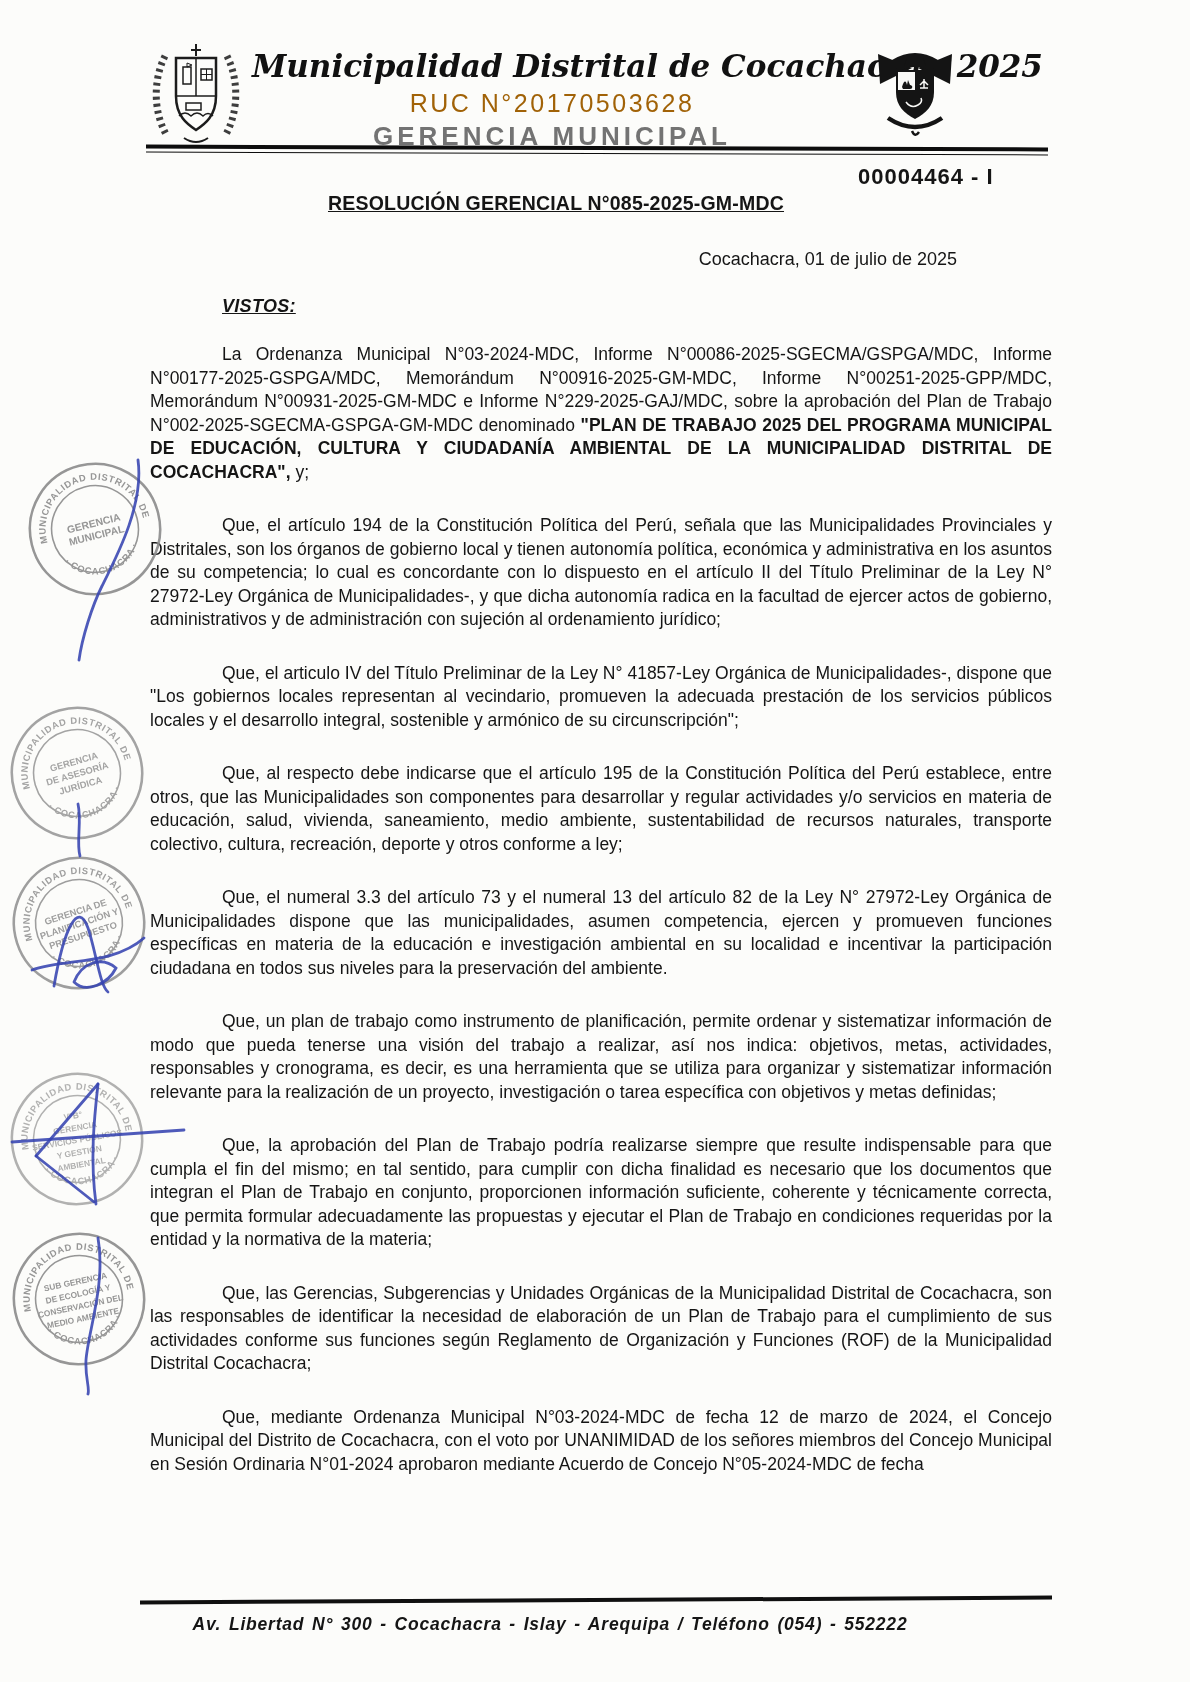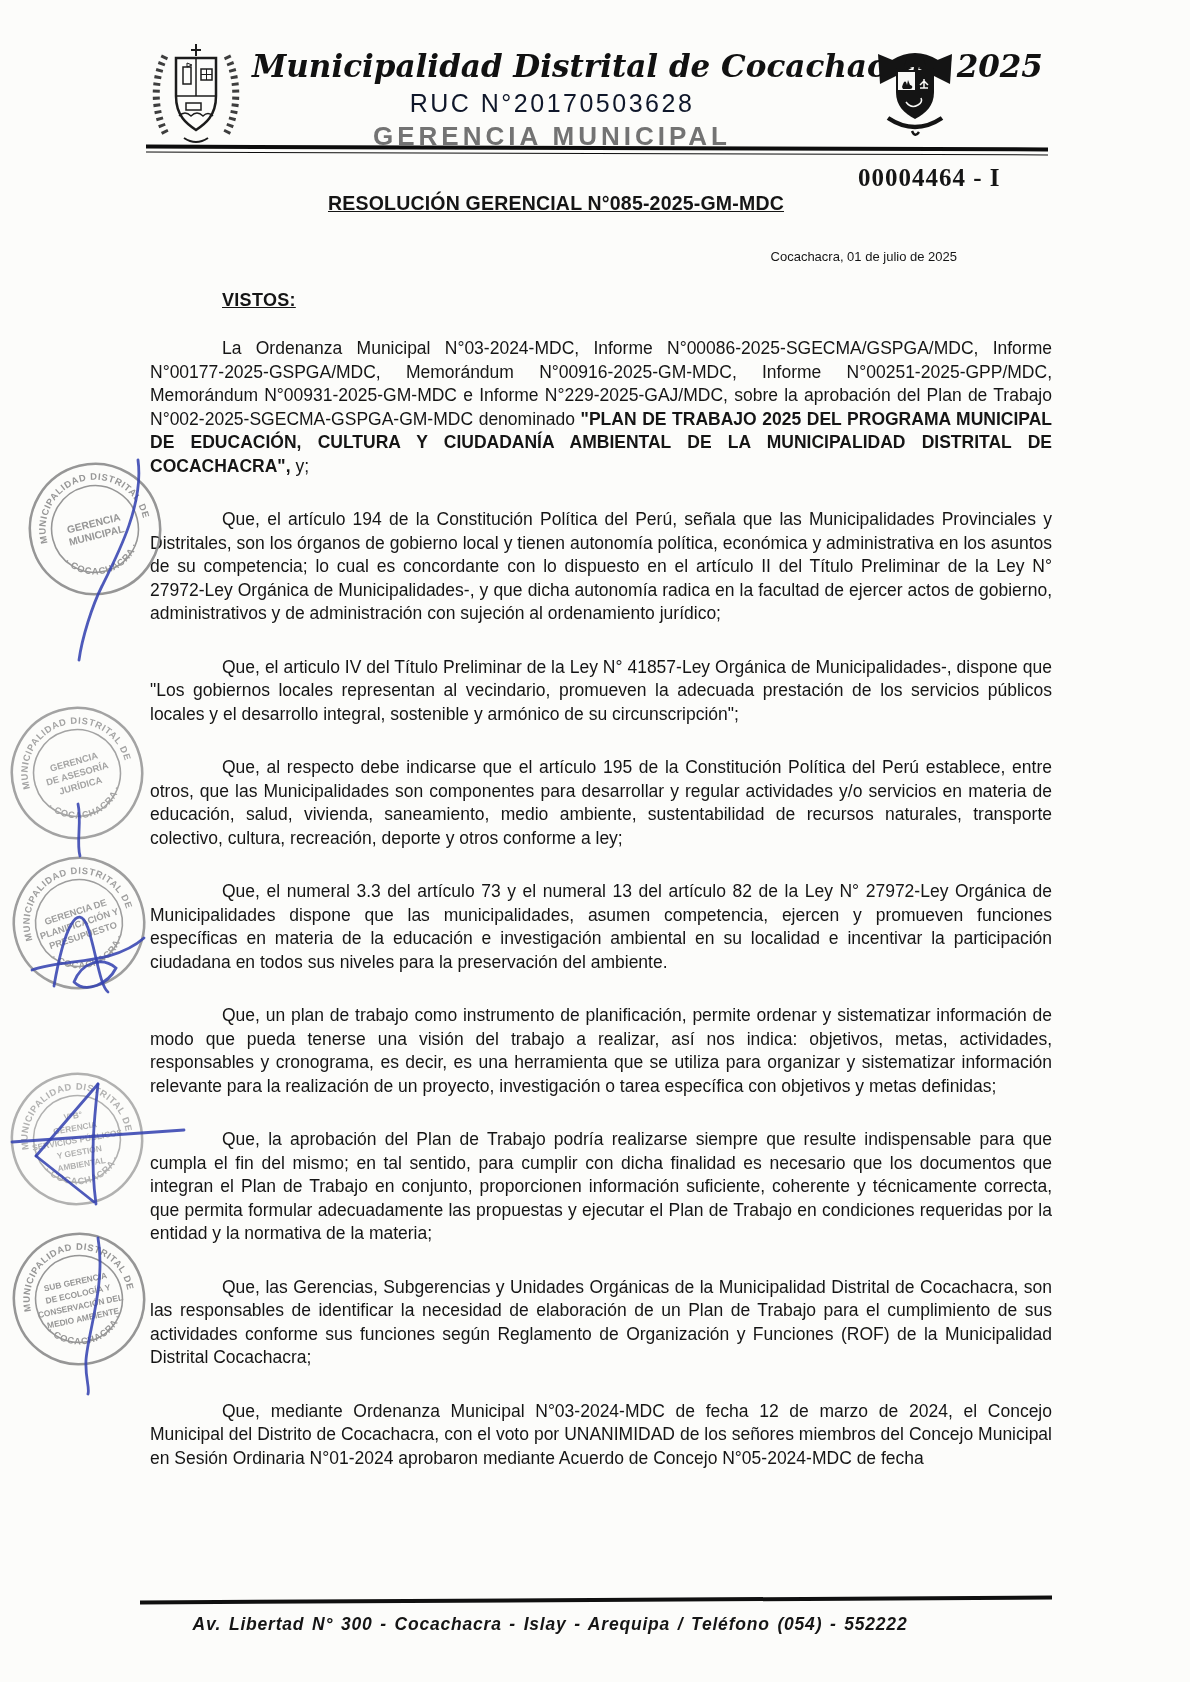--- a/index.html
+++ b/index.html
@@ -11,38 +11,39 @@
   
   .coat{position:absolute;}
   .coat-left{left:146px;top:40px;width:100px;height:106px;}
   .coat-right{left:872px;top:44px;width:86px;height:100px;}
   .coat svg{width:100%;height:100%;}
   .head-center{position:absolute;left:252px;top:48px;width:600px;text-align:center;}
   .org-script{
     font-family:"DejaVu Serif",serif;font-style:italic;font-weight:bold;
     font-size:31px;white-space:nowrap;color:#111;
   }
-  .ruc{font-size:25px;letter-spacing:2.5px;margin-top:5px;color:#0f172a;}
+  .ruc{font-size:25px;letter-spacing:2.5px;margin-top:5px;color:#a16207;}
   .office{font-size:26px;font-weight:bold;letter-spacing:4px;margin-top:3px;color:#737373;}
   .head-rule{
     position:absolute;left:146px;top:146px;width:902px;height:2.5px;
     border-top:4.5px solid #0d0d0d;border-bottom:1.5px solid #0d0d0d;
     transform:rotate(0.18deg);
   }
   
-  .registry{position:absolute;left:858px;top:164px;font-weight:bold;font-size:25px;letter-spacing:1px;font-family:Liberation Serif, serif;}
+  .registry{position:absolute;left:858px;top:164px;font-weight:bold;font-size:22px;letter-spacing:1px;}
   .doc-column{position:absolute;left:150px;top:192px;width:902px;}
   .doc-title{
     margin:0 0 34px 0;padding-right:90px;text-align:center;
     font-size:19.5px;font-weight:bold;text-decoration:underline;letter-spacing:.2px;
   }
-  .doc-date{text-align:right;padding-right:95px;font-size:13px;margin-bottom:26px;}
+  .doc-date{text-align:right;padding-right:95px;font-size:18px;margin-bottom:26px;}
   .blk-heading{
     font-weight:bold;text-decoration:underline;font-size:18px;letter-spacing:.3px;
     margin:0 0 26px 72px;
+    font-style:italic;
   }
   .blk-para{
     margin:0 0 30px 0;text-indent:72px;text-align:justify;
     font-size:17.5px;line-height:23.5px;
   }
   .blk-para .b{font-weight:bold;}
   
   .stamp{position:absolute;width:142px;height:142px;opacity:.92;}
   .stamp svg{width:100%;height:100%;overflow:visible;}
   .stamp.s1{left:24px;top:458px;transform:rotate(-14deg);}

